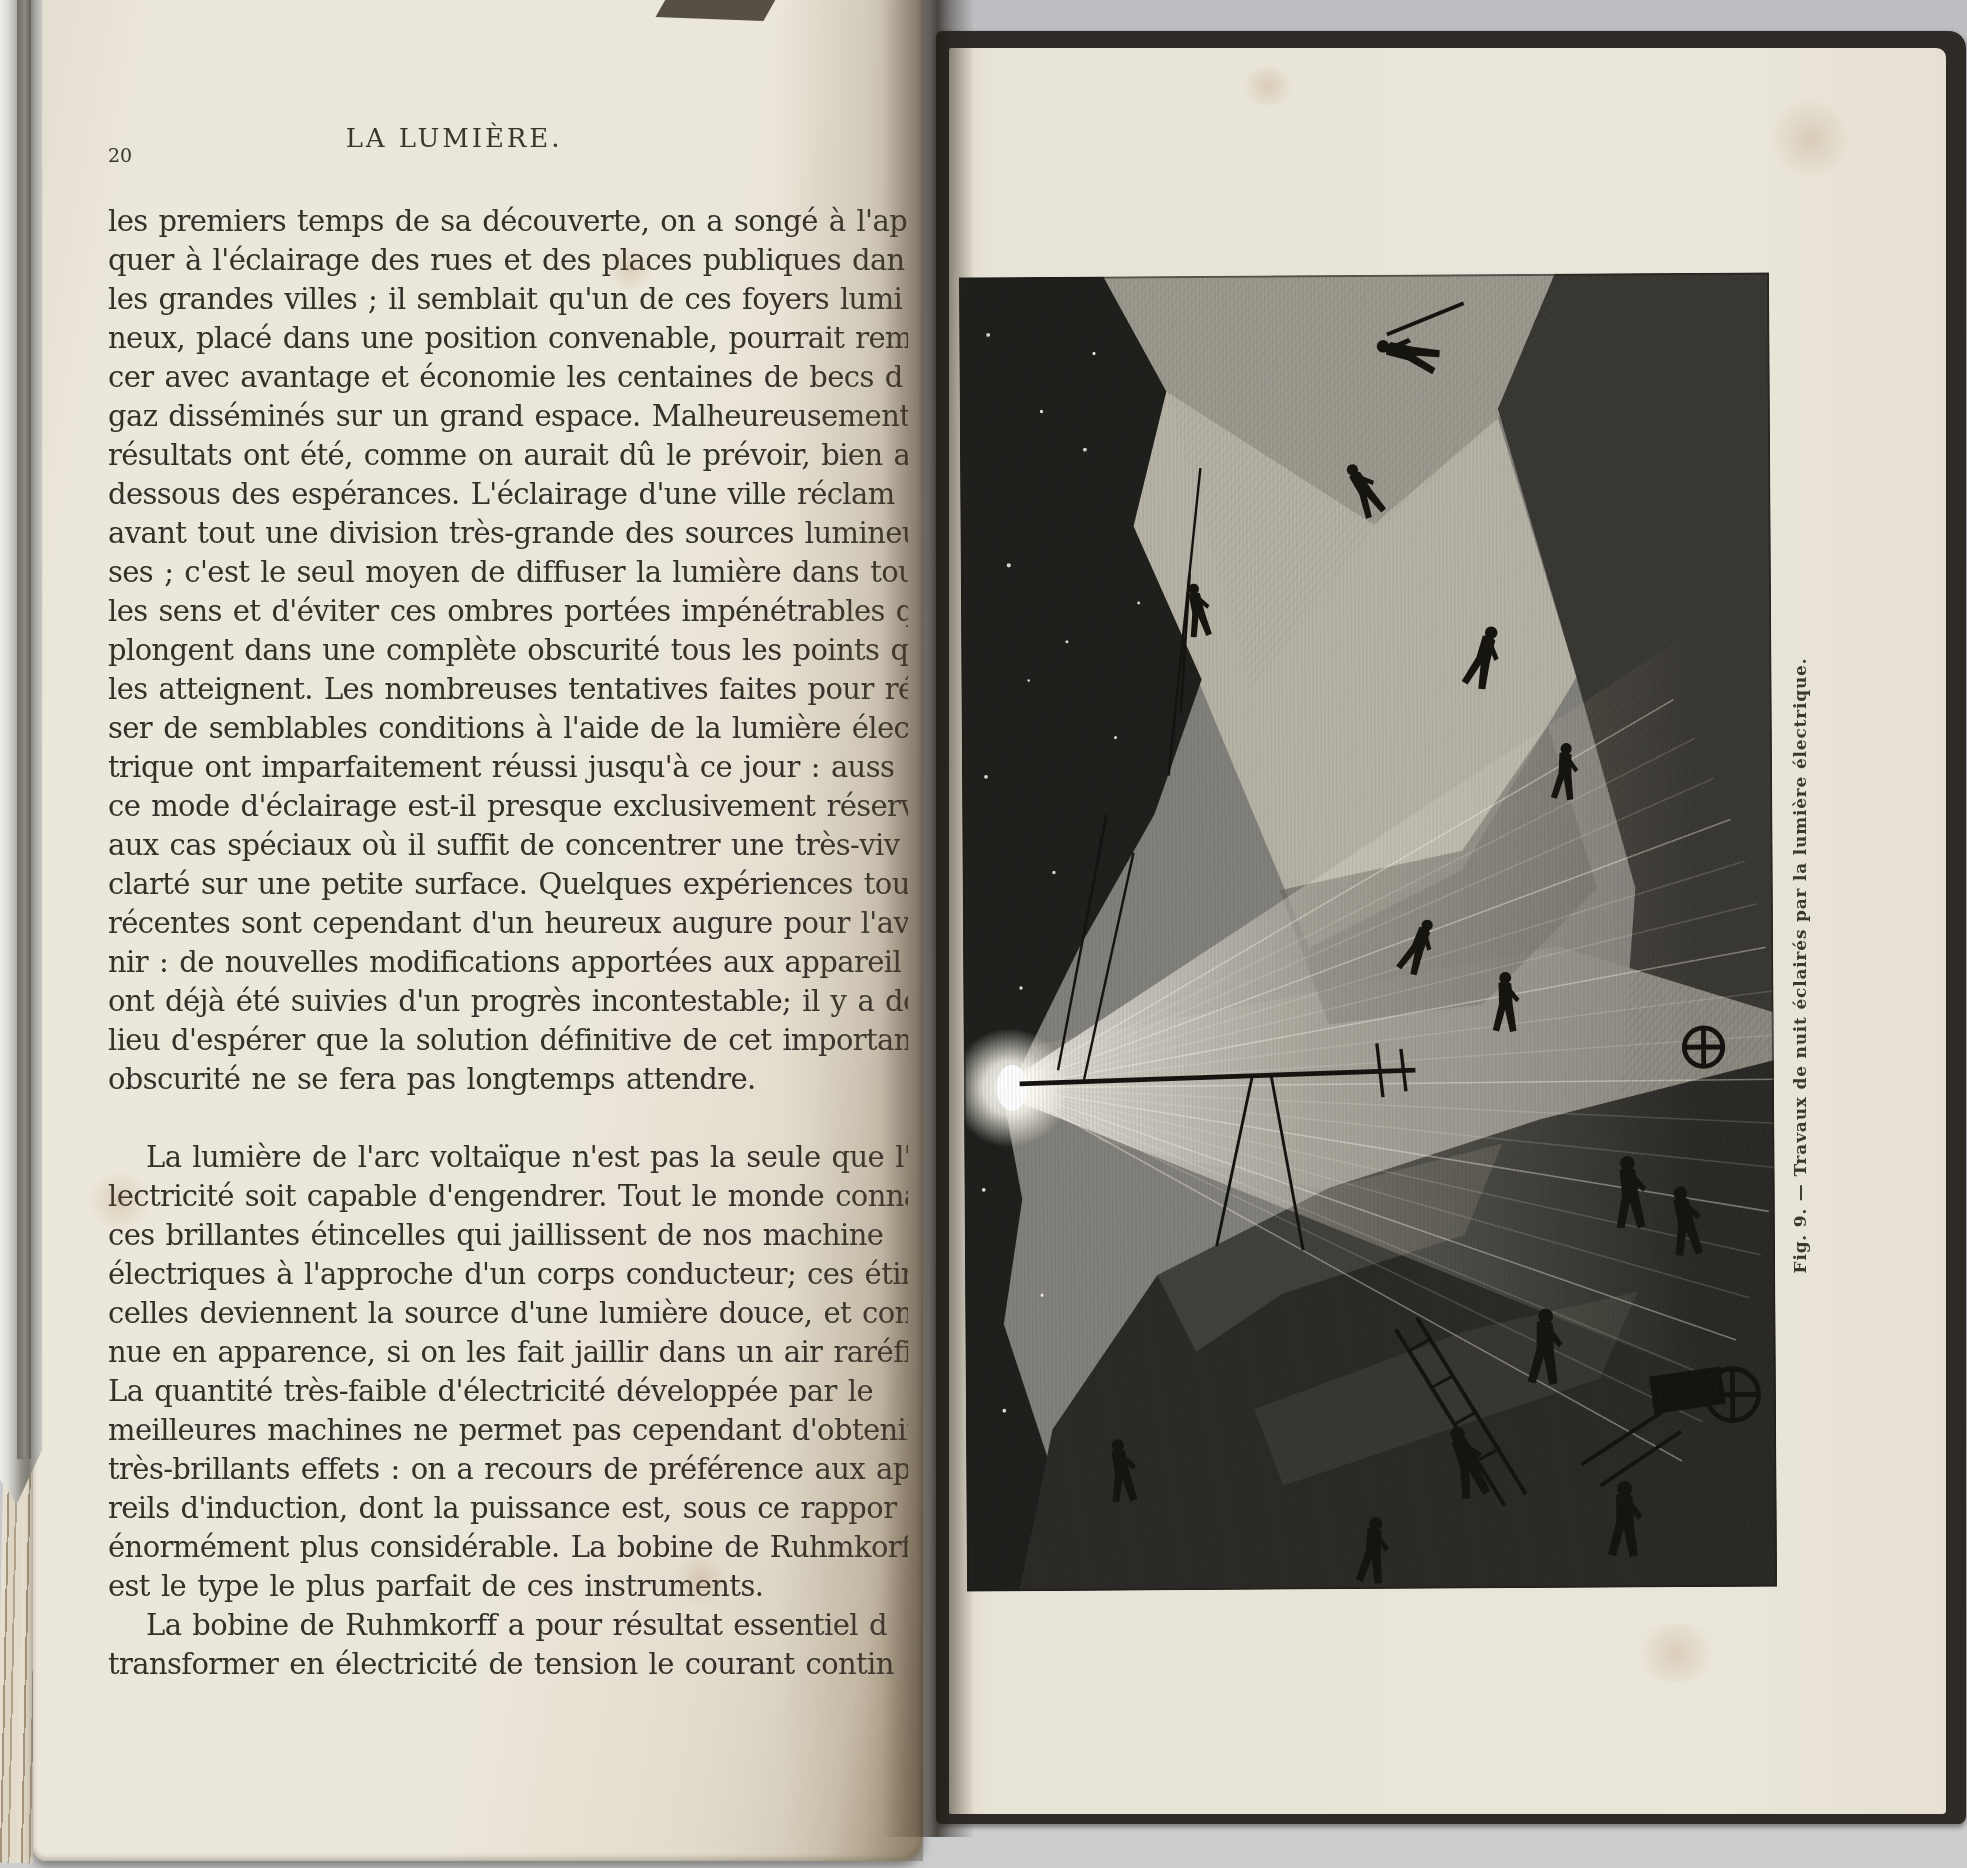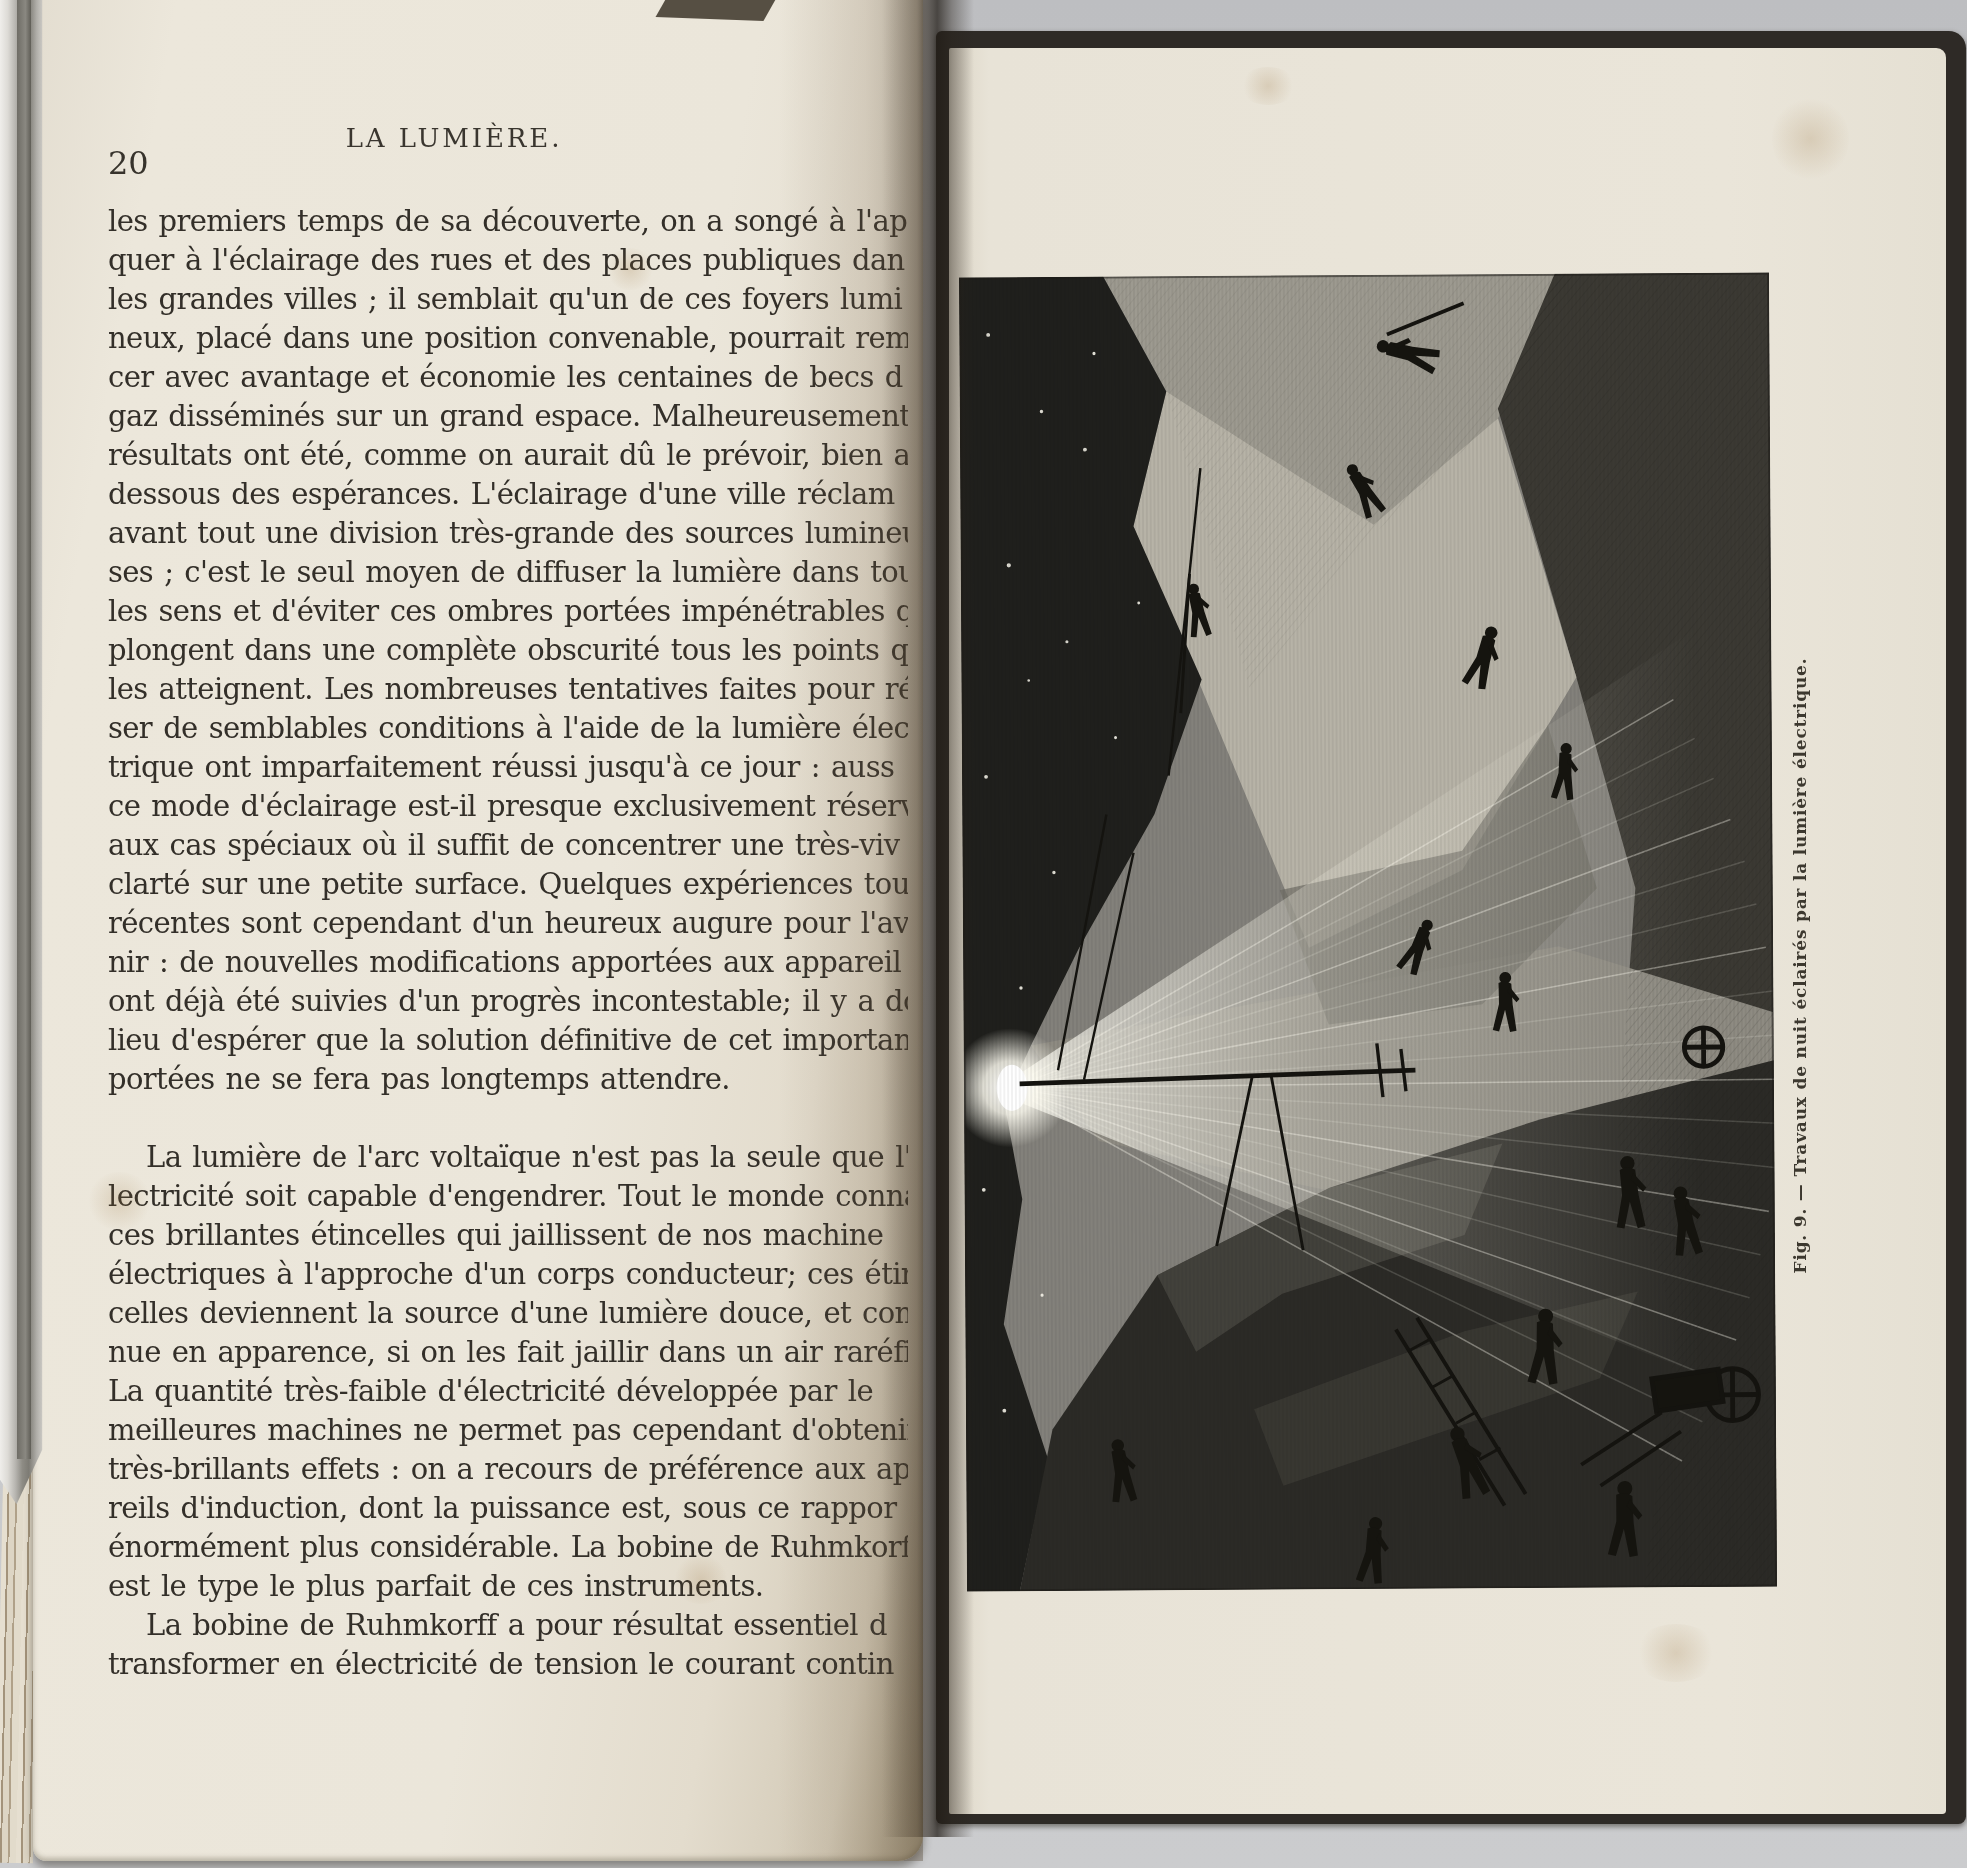--- a/index.html
+++ b/index.html
@@ -15,21 +15,21 @@
       background:linear-gradient(90deg,#6f6d66,#8a8881 60%,#5f5d56);}
   
   .fore-edges{position:absolute;left:0;top:1383px;width:38px;height:480px;z-index:1;
       transform:rotate(1.2deg);
       background:repeating-linear-gradient(90deg,#e6dfd0 0 4.8px,#a3937b 4.8px 6.7px,#ddd5c4 6.7px 12.5px,#b0a189 12.5px 14.4px,#e2dbcb 14.4px 21px);}
   
   .left-page{position:absolute;left:33px;top:-9.6px;width:890px;height:1871px;z-index:2;
       border-radius:1.9px 0 25px 13.4px;
       background:linear-gradient(100deg,#e3ddd0 0%,#ece7db 12%,#ebe6da 60%,#e3dccd 80%,#d2c9b6 92%,#ab9f86 99%);
       box-shadow:0 5.8px 9.6px rgba(45,40,30,.45), inset 0 -2.9px 4.8px rgba(90,80,60,.35);}
-  .page-number{position:absolute;left:75px;top:154px;font-size:32px;color:#37332c;}
+  .page-number{position:absolute;left:75px;top:154px;font-size:19px;color:#37332c;}
   .running-title{position:absolute;left:85px;top:133px;width:672px;text-align:center;
       font-size:26px;letter-spacing:2.9px;color:#3a362f;}
   .text-block{position:absolute;left:75px;top:212px;width:800px;height:1537px;overflow:hidden;}
   .line{white-space:pre;font-size:29px;line-height:39px;height:39px;letter-spacing:-0.6px;
       word-spacing:2.4px;color:#332f29;}
   .line.para-gap{margin-top:39px;}
   .line.indent{text-indent:38px;}
   .curl-shade{position:absolute;right:0;top:0;width:144px;height:100%;
       background:linear-gradient(90deg,rgba(120,100,75,0),rgba(120,100,75,.18) 60%,rgba(80,65,45,.35));
       pointer-events:none;}
@@ -86,21 +86,21 @@
         <div class="line">les atteignent. Les nombreuses tentatives faites pour réali</div>
         <div class="line">ser de semblables conditions à l'aide de la lumière élec</div>
         <div class="line">trique ont imparfaitement réussi jusqu'à ce jour : auss</div>
         <div class="line">ce mode d'éclairage est-il presque exclusivement réserv</div>
         <div class="line">aux cas spéciaux où il suffit de concentrer une très-viv</div>
         <div class="line">clarté sur une petite surface. Quelques expériences toute</div>
         <div class="line">récentes sont cependant d'un heureux augure pour l'ave</div>
         <div class="line">nir : de nouvelles modifications apportées aux appareil</div>
         <div class="line">ont déjà été suivies d'un progrès incontestable; il y a don</div>
         <div class="line">lieu d'espérer que la solution définitive de cet importan</div>
-        <div class="line">portées ne se fera pas longtemps attendre.</div>
+        <div class="line">obscurité ne se fera pas longtemps attendre.</div>
         <div class="line indent para-gap">La lumière de l'arc voltaïque n'est pas la seule que l'é</div>
         <div class="line">lectricité soit capable d'engendrer. Tout le monde conna</div>
         <div class="line">ces brillantes étincelles qui jaillissent de nos machine</div>
         <div class="line">électriques à l'approche d'un corps conducteur; ces étin</div>
         <div class="line">celles deviennent la source d'une lumière douce, et conti</div>
         <div class="line">nue en apparence, si on les fait jaillir dans un air raréfi</div>
         <div class="line">La quantité très-faible d'électricité développée par le</div>
         <div class="line">meilleures machines ne permet pas cependant d'obtenir d</div>
         <div class="line">très-brillants effets : on a recours de préférence aux appa</div>
         <div class="line">reils d'induction, dont la puissance est, sous ce rappor</div>

